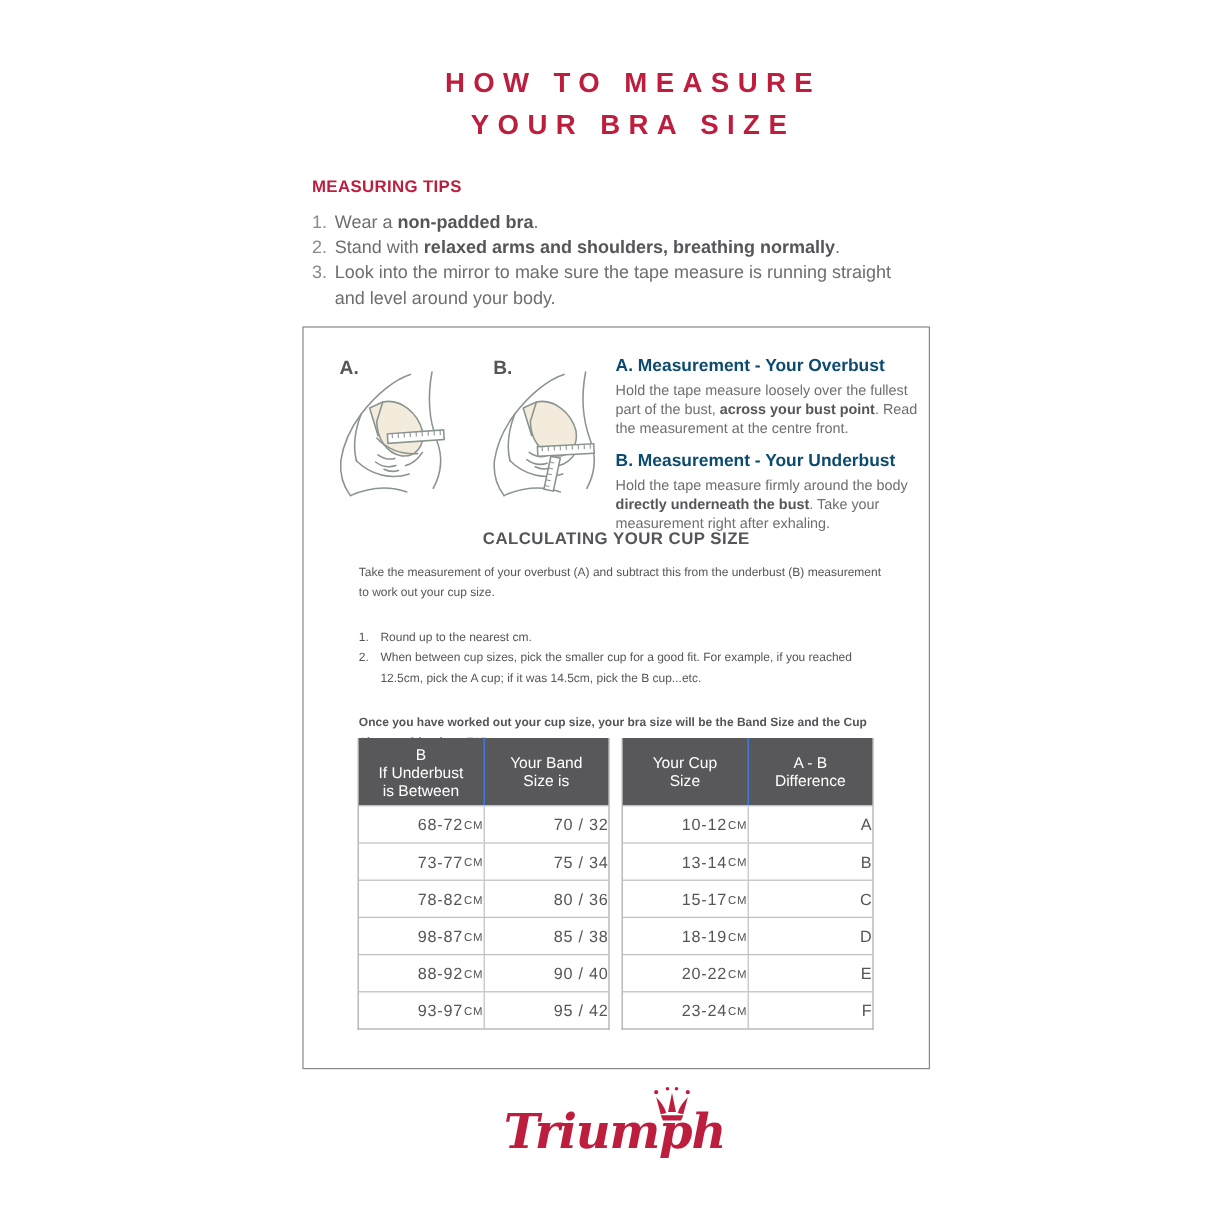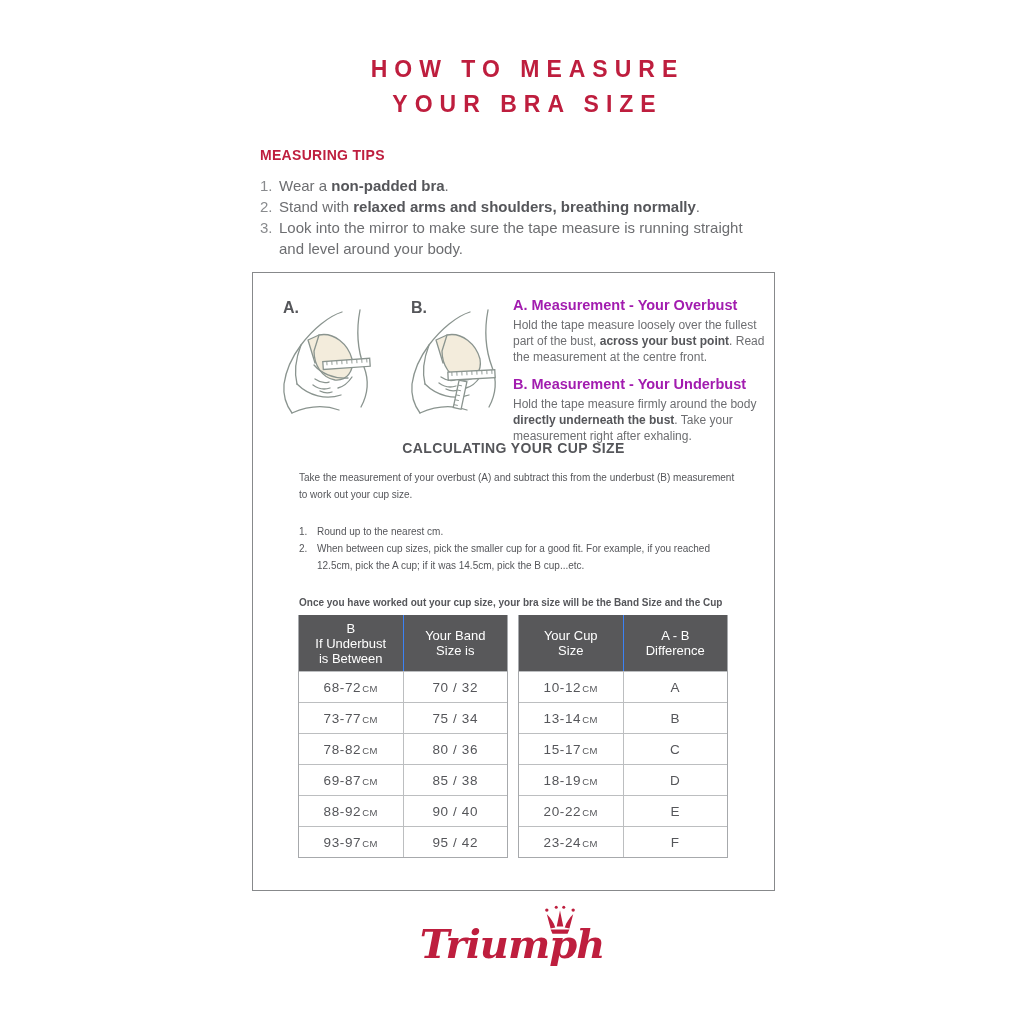--- a/index.html
+++ b/index.html
@@ -23,21 +23,21 @@
     border:1px solid #87898b; background:#fff; }
 
   .fig-label { position:absolute; font-weight:bold; color:#55565a; font-size:16px; }
   .fig-a-label { left:30px; top:26px; }
   .fig-b-label { left:158px; top:26px; }
   .fig-svg { position:absolute; }
   .fig-a-svg { left:10px; top:34px; }
   .fig-b-svg { left:138px; top:34px; }
 
   .abcol { position:absolute; left:260px; top:24px; width:256px; }
-  .ab-heading { font-weight:bold; color:#a21caf; font-size:14.5px; margin-bottom:4px; }
+  .ab-heading { font-weight:bold; color:#0c4a6e; font-size:14.5px; margin-bottom:4px; }
   .ab-body { font-size:12px; line-height:16px; color:#6d6e71; }
   .ab-body b { color:#55565a; }
   .ab-block + .ab-block { margin-top:11px; }
 
   .calc-heading { position:absolute; top:167px; left:0; width:100%; text-align:center;
     font-weight:bold; color:#55565a; font-size:14px; letter-spacing:0.4px; }
 
   .calc-body { position:absolute; left:46px; top:196px; width:443px; font-size:10px;
     line-height:17px; color:#55565a; }
   .calc-intro { margin-bottom:20px; }
@@ -48,21 +48,21 @@
 
   
   .tables { position:absolute; left:45px; top:342px; display:flex; gap:10px; }
   .size-table { width:210px; border:1px solid #a7a9ac; border-top:none; }
   .thead { display:flex; background:#58585a; color:#ffffff; height:56px; }
   .th { flex:1; display:flex; flex-direction:column; justify-content:center; align-items:center;
     text-align:center; font-size:13px; line-height:15px; }
   .th + .th { border-left:1px solid #3b82f6; }
   .trow { display:flex; height:31px; border-top:1px solid #bcbec0; }
   .trow:first-of-type { border-top:none; }
-  .td { flex:1; display:flex; justify-content:center; align-items:center;
+  .td { flex:1; display:flex; justify-content:flex-end; align-items:center;
     font-size:13.5px; color:#55565a; letter-spacing:0.6px; }
   .td + .td { border-left:1px solid #bcbec0; }
   .unit { font-size:9.5px; letter-spacing:0.5px; text-transform:uppercase; margin-left:1px; padding-top:2px; }
 
   
   .logo { position:absolute; top:920px; left:0; width:100%; text-align:center; }
   .logo-inner { position:relative; display:inline-block; }
   .logo-text { font-family:"DejaVu Serif", serif; font-style:italic; font-weight:bold;
     font-size:40px; color:#be1e3e; letter-spacing:-1px; }
   .crown { position:absolute; top:-16px; right:22px; }
@@ -227,21 +227,21 @@
         </div>
         <div class="trow">
           <div class="td">
               <span>78-82</span>
               <span class="unit">cm</span>
             </div>
           <div class="td">80 / 36</div>
         </div>
         <div class="trow">
           <div class="td">
-              <span>69-87</span>
+              <span>98-87</span>
               <span class="unit">cm</span>
             </div>
           <div class="td">85 / 38</div>
         </div>
         <div class="trow">
           <div class="td">
               <span>88-92</span>
               <span class="unit">cm</span>
             </div>
           <div class="td">90 / 40</div>

